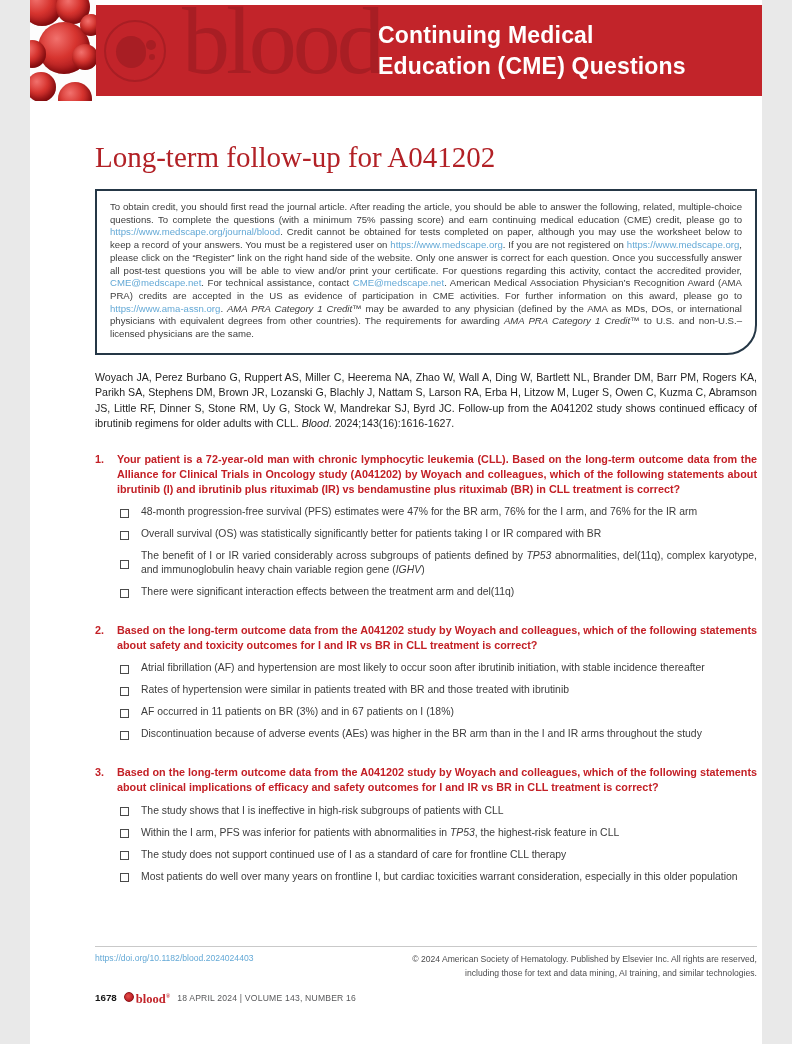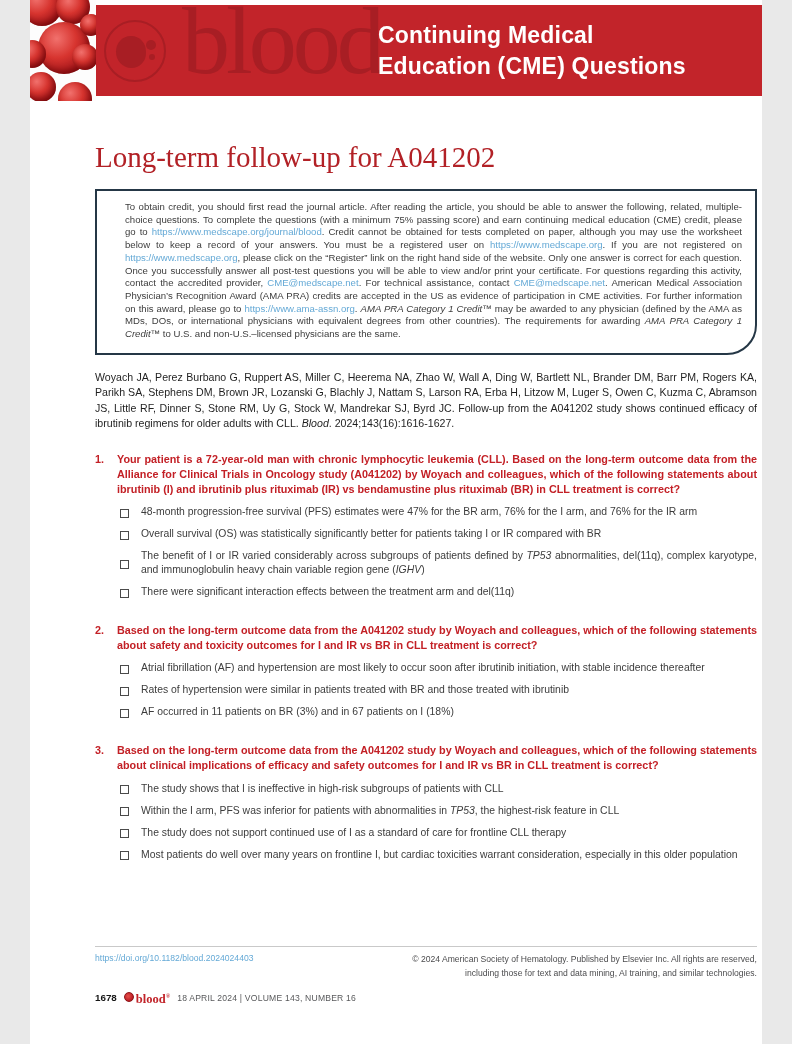--- a/index.html
+++ b/index.html
@@ -62,21 +62,21 @@
   .c8 { left:50px; top:14px; width:22px; height:22px; }
   
   .content { position:absolute; left:65px; top:141px; width:662px; }
   .article-title {
     font-family:"Liberation Serif", serif; font-weight:400;
     font-size:29px; color:var(--title-red,#b22126); margin-bottom:15px;
   }
   .cme-box {
     border:2px solid var(--box-navy,#253746);
     border-bottom-right-radius:30px;
-    padding:10px 13px 12px 28px;
+    padding:10px 13px 12px 13px;
     font-size:9.6px; line-height:12.7px; text-align:justify; color:#3c3c3c;
     margin-bottom:15px;
   }
   .rs-link { color:var(--link-blue,#64a9d6); }
   .rs-i { font-style:italic; }
   .citation {
     font-size:10.6px; line-height:15.4px; text-align:justify; color:#1f1f1f;
     margin-bottom:21px;
   }
   .question { display:flex; margin-bottom:16px; }
@@ -189,20 +189,24 @@
           <span class="option-text"><span>Atrial fibrillation (AF) and hypertension are most likely to occur soon after ibrutinib initiation, with stable incidence thereafter</span></span>
         </div>
         <div class="option">
           <span class="checkbox"></span>
           <span class="option-text"><span>Rates of hypertension were similar in patients treated with BR and those treated with ibrutinib</span></span>
         </div>
         <div class="option">
           <span class="checkbox"></span>
           <span class="option-text"><span>AF occurred in 11 patients on BR (3%) and in 67 patients on I (18%)</span></span>
         </div>
+        <div class="option">
+          <span class="checkbox"></span>
+          <span class="option-text"><span>Discontinuation because of adverse events (AEs) was higher in the BR arm than in the I and IR arms throughout the study</span></span>
+        </div>
       </div>
     </div>
 
     <div class="question">
       <div class="q-num">3.</div>
       <div class="q-body">
         <div class="q-prompt">Based on the long-term outcome data from the A041202 study by Woyach and colleagues, which of the following statements about clinical implications of efficacy and safety outcomes for I and IR vs BR in CLL treatment is correct?</div>
         <div class="option">
           <span class="checkbox"></span>
           <span class="option-text"><span>The study shows that I is ineffective in high-risk subgroups of patients with CLL</span></span>

